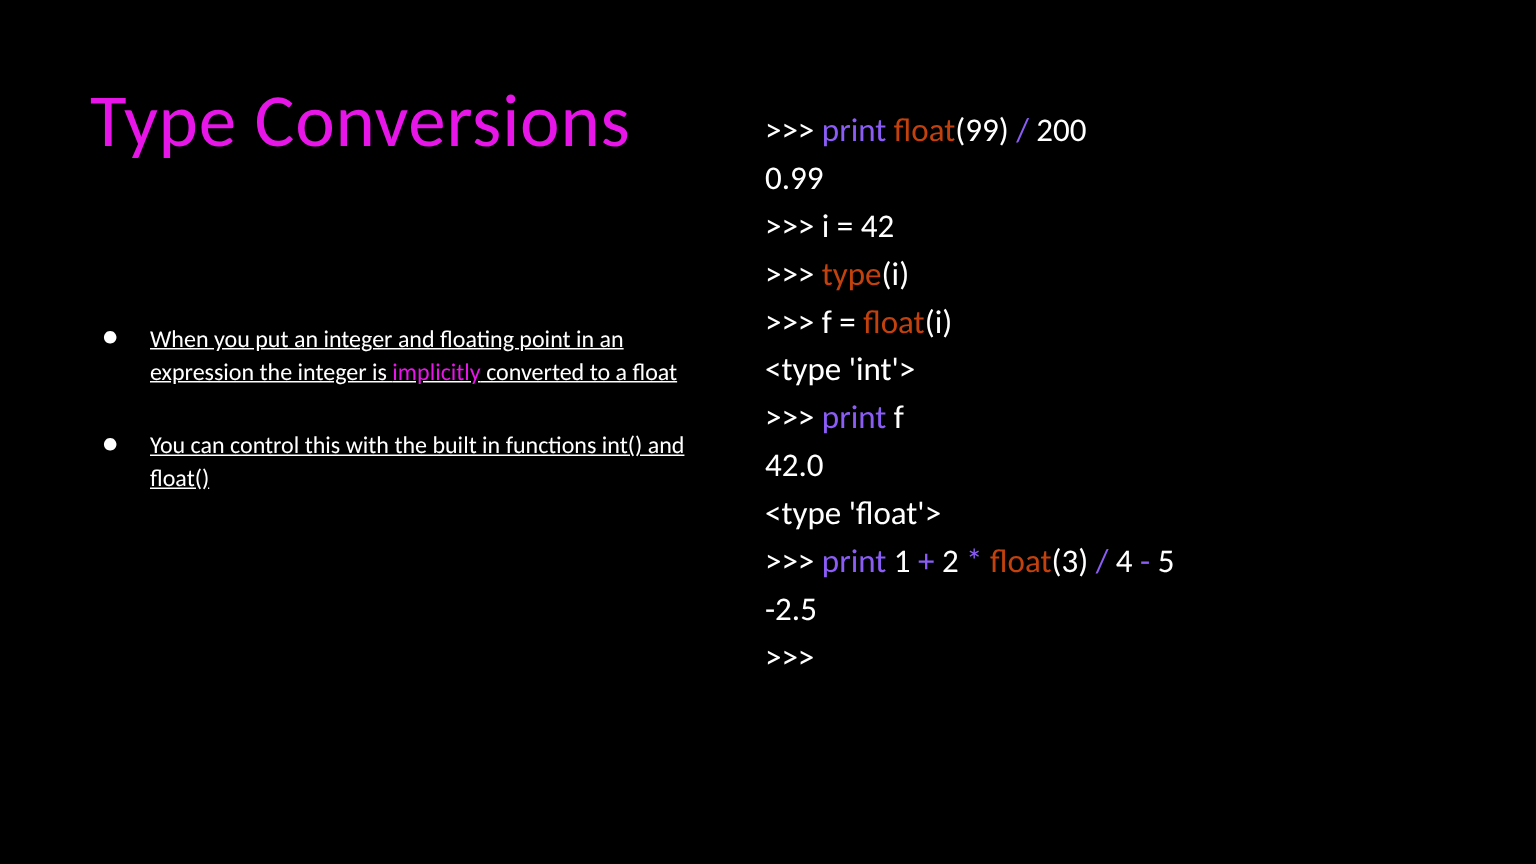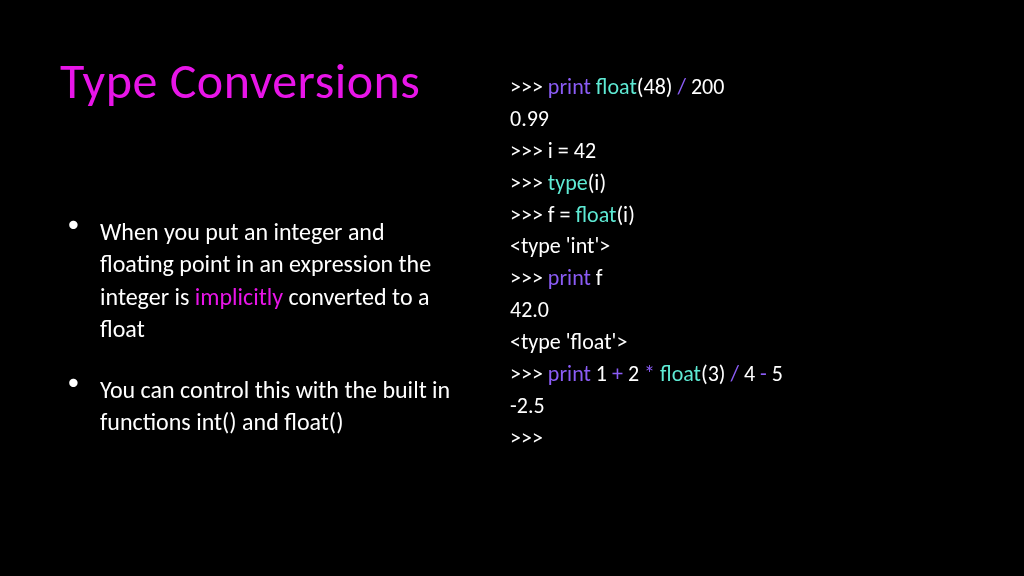--- a/index.html
+++ b/index.html
@@ -40,54 +40,55 @@
       margin-top: -100px;
       font-size: 22px;
       line-height: 1.45;
       font-family: Calibri, 'Segoe UI', Arial, sans-serif;
     }
     ul { list-style: none; }
     li {
       position: relative;
       padding-left: 40px;
       margin-bottom: 28px;
-      font-size: 24px;
+      font-size: 16px;
       line-height: 1.35;
+      text-decoration: underline;
     }
     li::before {
       content: "●";
       position: absolute;
       left: 8px;
       top: -4px;
       font-size: 18px;
       color: #fff;
     }
     .magenta { color: #e815e8; }
     .yellow { color: #8b5cf6; }
-    .purple { color: #5eead4; }
+    .purple { color: #c2410c; }
     .codeline { white-space: pre; }
   </style>
 </head>
 <body>
 
 <div class="slide">
   <h1 class="title">Type Conversions</h1>
   <div class="content">
     <div class="left">
       <ul>
         <li>
           <span>When you put an integer and floating point in an expression the integer is </span><span class="magenta">implicitly</span><span> converted to a float</span>
         </li>
         <li>
           <span>You can control this with the built in functions int() and float()</span>
         </li>
       </ul>
     </div>
     <div class="right">
-      <div class="codeline"><span>&gt;&gt;&gt; </span><span class="yellow">print</span><span> </span><span class="purple">float</span><span>(48) </span><span class="yellow">/</span><span> 200</span></div>
+      <div class="codeline"><span>&gt;&gt;&gt; </span><span class="yellow">print</span><span> </span><span class="purple">float</span><span>(99) </span><span class="yellow">/</span><span> 200</span></div>
       <div class="codeline">0.99</div>
       <div class="codeline">&gt;&gt;&gt; i = 42</div>
       <div class="codeline"><span>&gt;&gt;&gt; </span><span class="purple">type</span><span>(i)</span></div>
       <div class="codeline"><span>&gt;&gt;&gt; f = </span><span class="purple">float</span><span>(i)</span></div>
       <div class="codeline">&lt;type 'int'&gt;</div>
       <div class="codeline"><span>&gt;&gt;&gt; </span><span class="yellow">print</span><span> f</span></div>
       <div class="codeline">42.0</div>
       <div class="codeline">&lt;type 'float'&gt;</div>
       <div class="codeline"><span>&gt;&gt;&gt; </span><span class="yellow">print</span><span> 1 </span><span class="yellow">+</span><span> 2 </span><span class="yellow">*</span><span> </span><span class="purple">float</span><span>(3) </span><span class="yellow">/</span><span> 4 </span><span class="yellow">-</span><span> 5</span></div>
       <div class="codeline">-2.5</div>

